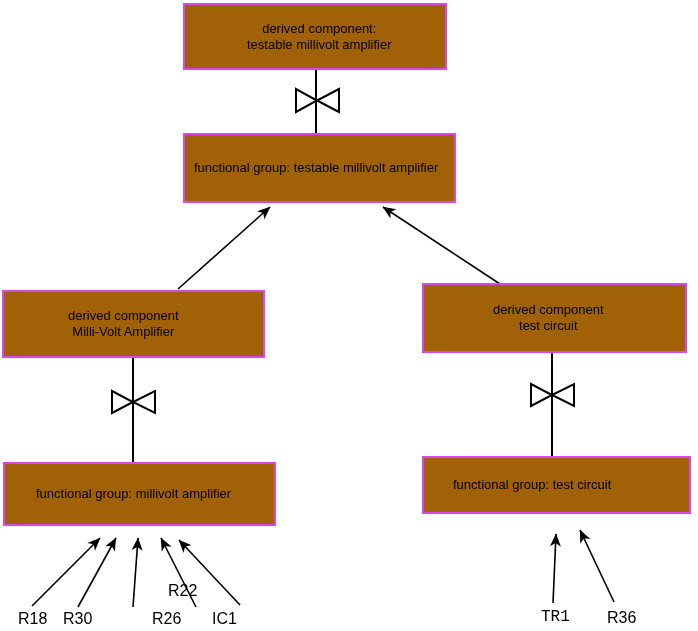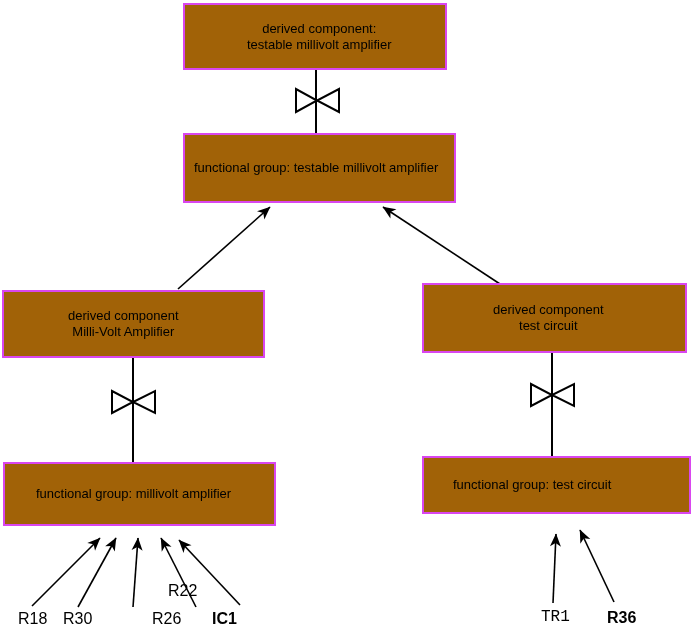--- a/index.html
+++ b/index.html
@@ -50,23 +50,23 @@
   .comp-label {
     position: absolute;
     font-size: 16px;
     line-height: 15px;
     white-space: nowrap;
   }
   .l-r18 { left: 18px;  top: 611px; }
   .l-r30 { left: 63px;  top: 611px; text-align: center; }
   .l-r26 { left: 117px; top: 611px; margin-left: 35px; }
   .l-r22 { left: 168px; top: 583px; }
-  .l-ic1 { left: 212px; top: 611px; font-weight: bold; }
+  .l-ic1 { left: 212px; top: 611px; }
   .l-tr1 { left: 541px; top: 610px; font-family: Liberation Mono, monospace; }
-  .l-r36 { left: 607px; top: 610px; font-weight: bold; }
+  .l-r36 { left: 607px; top: 610px; }
 </style>
 </head>
 <body>
 
 <div id="canvas">
 
   <svg class="wires" viewBox="0 0 698 631" xmlns="http://www.w3.org/2000/svg">
     <defs>
       <marker id="arrow" viewBox="-14 -7 15 14" refX="-0.5" refY="0" markerWidth="15" markerHeight="14" orient="auto" markerUnits="userSpaceOnUse">
         <path d="M-13,-5.5 L0,0 L-13,5.5 L-9.5,0 Z" fill="#000000"></path>

